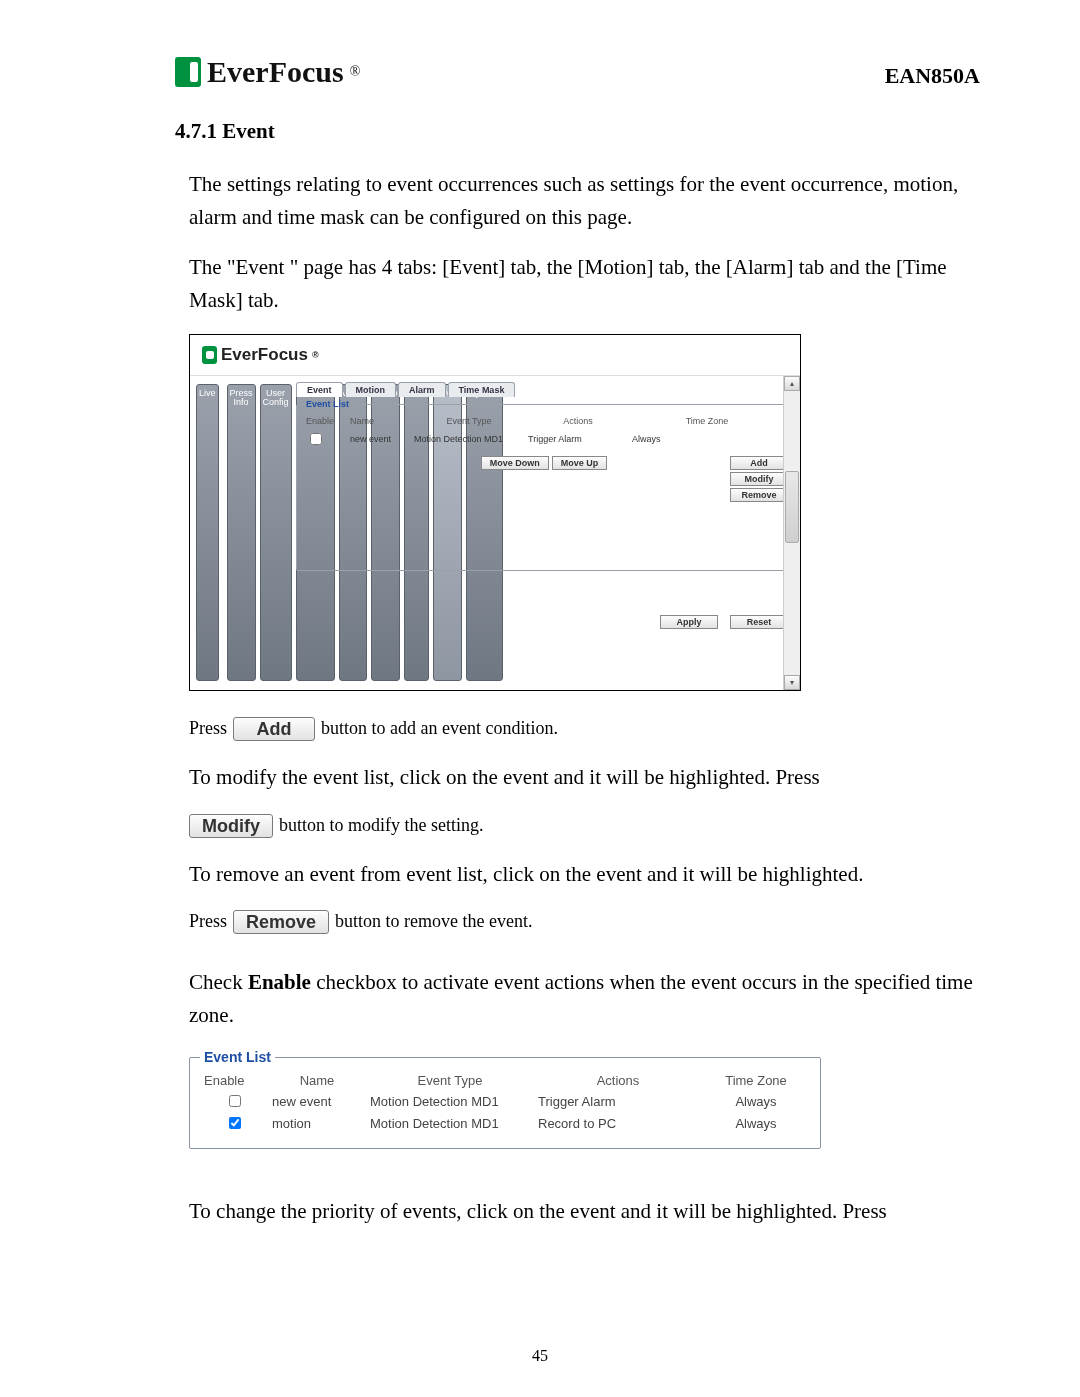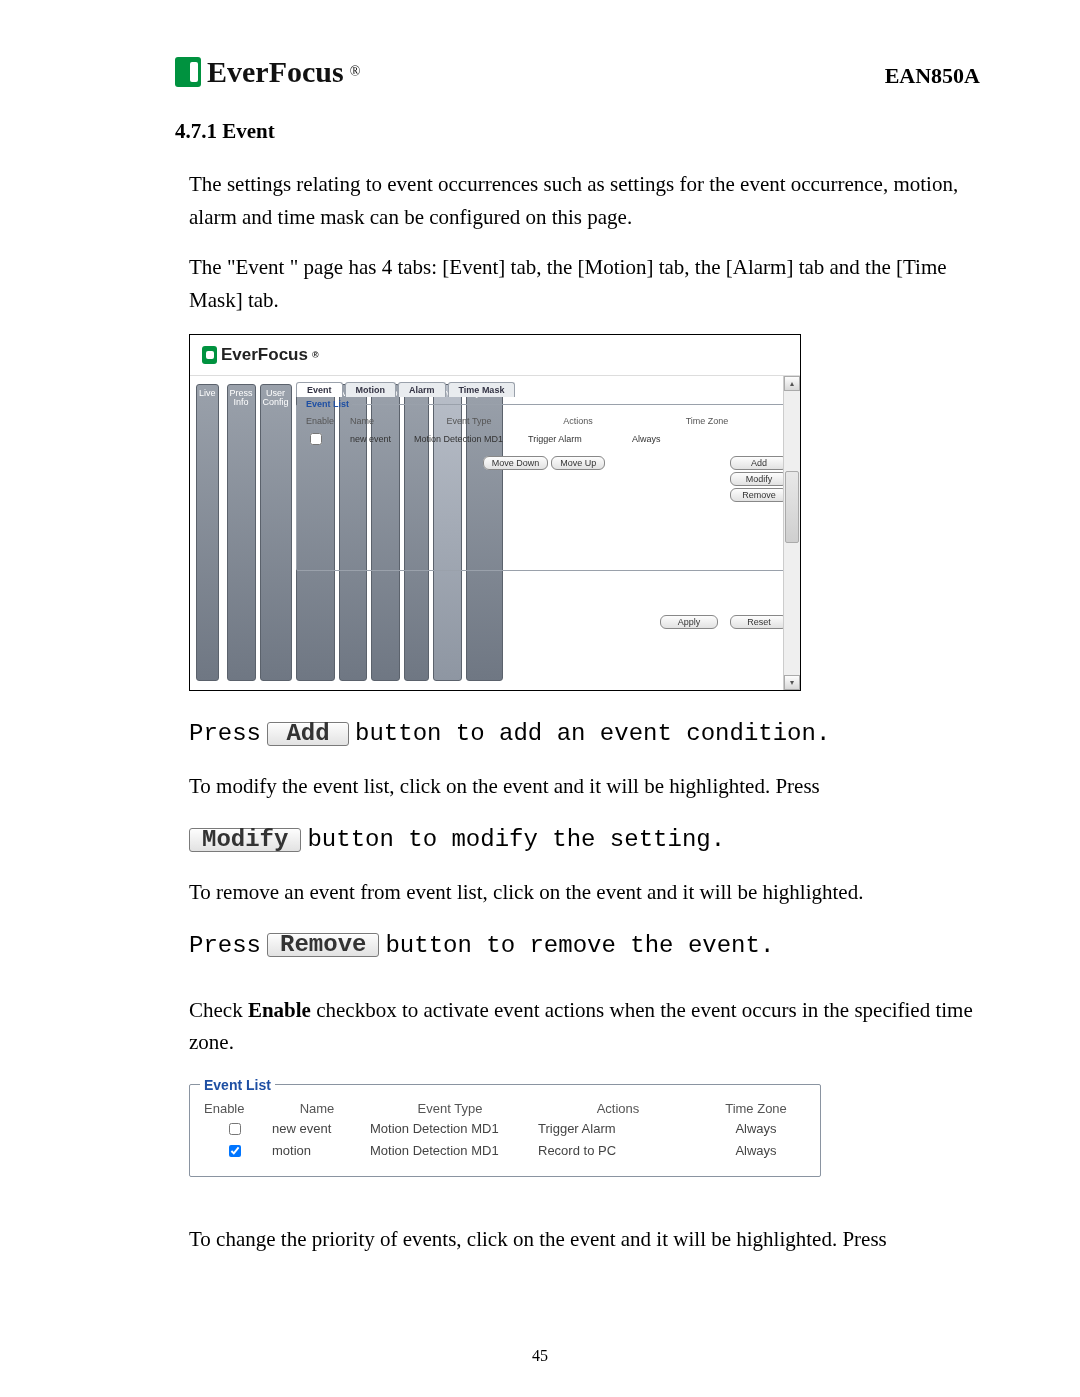--- a/index.html
+++ b/index.html
@@ -53,21 +53,21 @@
     font-size: 21px;
     font-weight: bold;
     margin: 0 0 24px 0;
   }
   .body-text {
     font-size: 21px;
     line-height: 1.55;
     margin: 0 0 18px 14px;
   }
   .inline-line { display: flex; flex-wrap: wrap; align-items: center; gap: 6px; }
-  .inline-line span { font-size: 24px; font-family: Liberation Mono, monospace; }
+  .inline-line span { font-size: 18px; }
 
   
   .faux-btn {
     display: inline-flex;
     align-items: center;
     justify-content: center;
     font-family: Arial, sans-serif;
     font-size: 14px;
     font-weight: bold;
     color: #333;
@@ -150,23 +150,23 @@
     color: #1e4fa3; font-size: 9px; font-weight: bold; padding: 0 3px;
   }
   .small-table { width: 100%; font-size: 9px; }
   .small-th { color: #555; text-align: left; font-weight: normal; }
   .side-btns {
     position: absolute; right: 12px; top: 80px;
     display: flex; flex-direction: column; gap: 2px;
   }
   .mini-btn {
     font-family: Arial, sans-serif;
-    font-size: 9px; font-weight: normal; color: #333;
+    font-size: 9px; font-weight: bold; color: #333;
     background: linear-gradient(#fdfdfd, #e2e2e2);
-    border: 1px solid #888; border-radius: 6px;
+    border: 1px solid #888; border-radius: 0;
     padding: 1px 8px; text-align: center; min-width: 40px;
   }
   .bottom-center { text-align: center; margin-top: 6px; }
   .bottom-right { position: absolute; right: 12px; bottom: 60px; display: flex; gap: 12px; align-items: center; }
 
   
   .shot-scroll {
     position: absolute; right: 0; top: 41px; bottom: 0; width: 16px;
     background: #efefef; border-left: 1px solid #ccc;
   }

